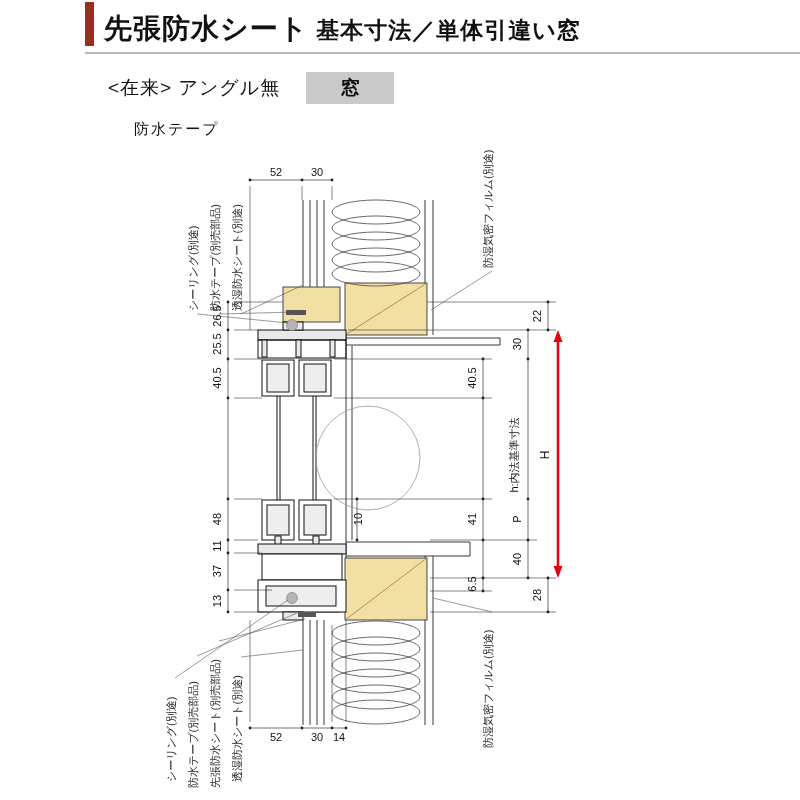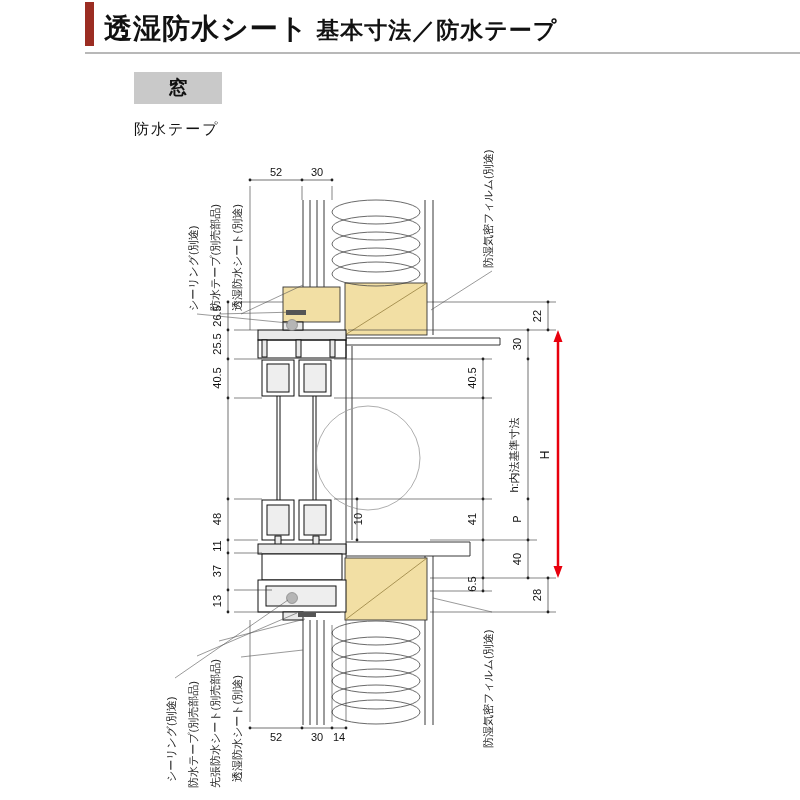--- a/index.html
+++ b/index.html
@@ -23,25 +23,26 @@
   .dim-h  { font-size:12px; fill:#111; }
   .plabel { font-size:11px; fill:#222; }
 </style>
 </head>
 <body>
 
 <div class="page">
 
   <div class="accent-bar"></div>
   <div class="title-row">
-    <span class="t-main">透湿防水シート</span><span class="t-sub">基本寸法／防水テープ</span>
+    <span class="t-main">先張防水シート</span><span class="t-sub">基本寸法／単体引違い窓</span>
   </div>
   <div class="rule"></div>
 
   <div class="subheader">
+    <span class="sub-prefix">&lt;在来&gt; アングル無</span>
     <span class="badge">窓</span>
   </div>
 
   <div class="section-label">防水テープ</div>
 
   <svg class="diagram" width="800" height="800" viewBox="0 0 800 800">
     <defs>
       <ellipse id="coil" rx="44" ry="12" fill="none"></ellipse>
     </defs>
 

